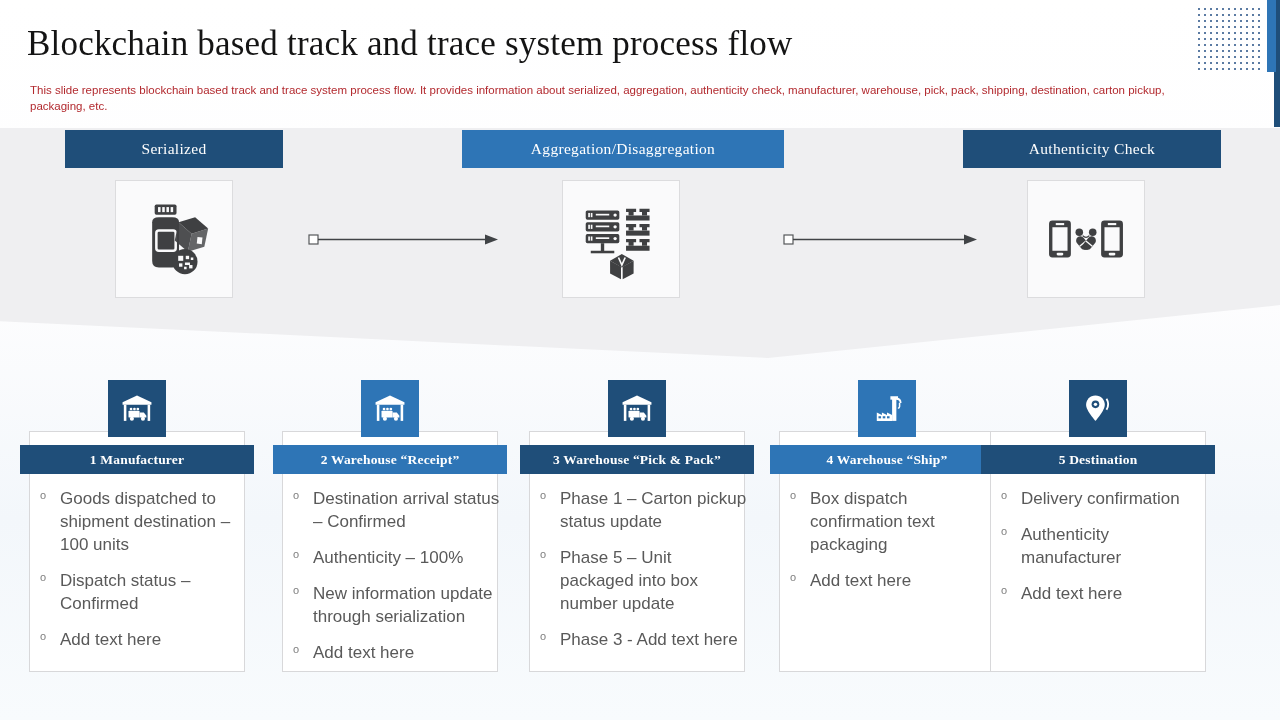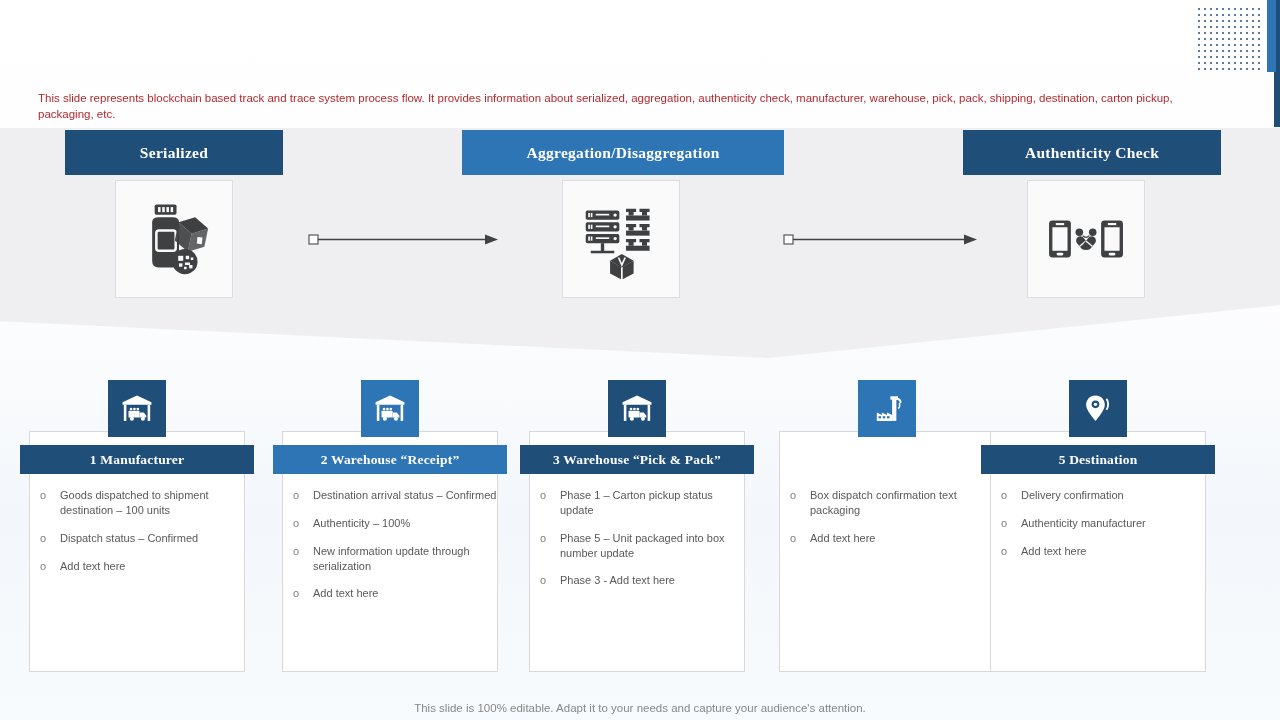--- a/index.html
+++ b/index.html
@@ -10,28 +10,28 @@
   }
   
   .dots{position:absolute;left:1196px;top:6px;width:68px;height:66px;
     background-image:radial-gradient(#5b7ba3 1.1px,transparent 1.3px);
     background-size:6px 6px;}
   .edge-dark{position:absolute;right:0;top:0;width:6px;height:127px;background:#1F4E79;}
   .edge-light{position:absolute;right:4px;top:0;width:9px;height:72px;background:#2E75B6;}
   
   .title{position:absolute;left:27px;top:24px;margin:0;font-family:"Liberation Serif",serif;
     font-weight:400;font-size:35px;color:#141414;letter-spacing:.2px;}
-  .desc{position:absolute;left:27px;top:79px;width:1155px;margin:11px;
+  .desc{position:absolute;left:27px;top:79px;width:1155px;margin:3px;
     font-size:11.5px;line-height:1.42;color:#b2292e;}
   
   .band{position:absolute;left:0;top:128px;width:1280px;height:230px;background:#efeff1;
     clip-path:polygon(0 0,100% 0,100% 77%,60% 100%,0 84%);}
   
-  .banner{position:absolute;top:130px;height:45px;display:flex;align-items:center;justify-content:center;
-    color:#fff;font-family:"Liberation Serif",serif;font-weight:700;font-size:15.5px;letter-spacing:.3px;}
+  .banner{position:absolute;top:130px;height:38px;display:flex;align-items:center;justify-content:center;
+    color:#fff;font-family:"Liberation Serif",serif;font-weight:400;font-size:15.5px;letter-spacing:.3px;}
   .banner.tone-dark{background:#1F4E79;}
   .banner.tone-medium{background:#2E75B6;}
   .banner-1{left:65px;width:218px;}
   .banner-2{left:462px;width:322px;}
   .banner-3{left:963px;width:258px;}
   
   .icon-box{position:absolute;top:180px;width:118px;height:118px;background:#fafafb;
     border:1px solid #dcdcde;box-sizing:border-box;display:flex;align-items:center;justify-content:center;}
   .icon-box svg{width:84px;height:84px;}
   .ibox-1{left:115px;} .ibox-2{left:562px;} .ibox-3{left:1027px;}
@@ -44,35 +44,36 @@
   .col-icon svg{width:34px;height:34px;}
   .col-card{position:absolute;left:9px;right:9px;top:51px;bottom:0;background:#fff;
     border:1px solid #d8d8da;box-sizing:border-box;z-index:1;}
   .col-header{position:absolute;left:0;right:0;top:65px;height:29px;z-index:2;
     display:flex;align-items:center;justify-content:center;color:#fff;
     font-family:"Liberation Serif",serif;font-weight:700;font-size:13.5px;letter-spacing:.2px;}
   .tone-dark .col-header,.tone-dark .col-icon{background:#1F4E79;}
   .tone-medium .col-header,.tone-medium .col-icon{background:#2E75B6;}
   .col-bullets{position:absolute;left:18px;right:6px;top:108px;margin:0;padding:0;list-style:none;z-index:2;}
   .col-bullets li{position:relative;padding-left:22px;margin-bottom:13px;
-    font-size:11px;line-height:1.35;color:#595959;}
+    font-size:17px;line-height:1.35;color:#595959;}
   .col-bullets li::before{content:"o";position:absolute;left:2px;top:0;color:#7f7f7f;font-size:11px;}
   
   .footer{position:absolute;left:0;right:0;bottom:6px;text-align:center;
     font-size:11.5px;color:#878787;}
 </style>
 </head>
 <body>
 
 <div class="slide">
 
   <div class="dots"></div>
   <div class="edge-dark"></div>
   <div class="edge-light"></div>
 
+  <h1 class="title">Blockchain based track and trace system process flow</h1>
   <p class="desc">This slide represents blockchain based track and trace system process flow. It provides information about serialized, aggregation, authenticity check, manufacturer, warehouse, pick, pack, shipping, destination, carton pickup, packaging, etc.</p>
 
   <div class="band"></div>
 
   <div class="banner banner-1 tone-dark">Serialized</div>
   <div class="banner banner-2 tone-medium">Aggregation/Disaggregation</div>
   <div class="banner banner-3 tone-dark">Authenticity Check</div>
 
   <div class="icon-box ibox-1">
     <svg viewBox="0 0 100 100">
@@ -273,20 +274,21 @@
               <rect x="10" y="28.5" width="3" height="2.5" fill="#2E75B6"></rect>
               <rect x="15" y="28.5" width="3" height="2.5" fill="#2E75B6"></rect>
               <rect x="20" y="28.5" width="3" height="2.5" fill="#2E75B6"></rect>
               <path d="M31 8 Q36 8 36 13" fill="none" stroke="#ffffff" stroke-width="2.2"></path>
               <path d="M34.8 13 v4 q0 2 -2 2" fill="none" stroke="#ffffff" stroke-width="1.8"></path>
               <rect x="24" y="5" width="9" height="4"></rect>
             </g>
           </svg>
         </div>
       <div class="col-card"></div>
+      <div class="col-header">4 Warehouse “Ship”</div>
       <ul class="col-bullets">
           <li><span>Box dispatch confirmation text packaging</span></li>
           <li><span>Add text here</span></li>
         </ul>
     </div>
       <div class="column tone-dark" style="left: 981px;">
       <div class="col-icon">
           <svg viewBox="0 0 40 40">
             <g fill="#ffffff">
               <path d="M17 4 C10.5 4 6 9 6 15 C6 22 17 34 17 34 C17 34 28 22 28 15 C28 9 23.5 4 17 4 Z"></path>
@@ -299,14 +301,13 @@
       <div class="col-card"></div>
       <div class="col-header">5 Destination</div>
       <ul class="col-bullets">
           <li><span>Delivery confirmation</span></li>
           <li><span>Authenticity manufacturer</span></li>
           <li><span>Add text here</span></li>
         </ul>
     </div>
     </div>
 
-  <div class="footer">This slide is 100% editable. Adapt it to your needs and capture your audience's attention.</div>
 </div>
 
 </body></html>

